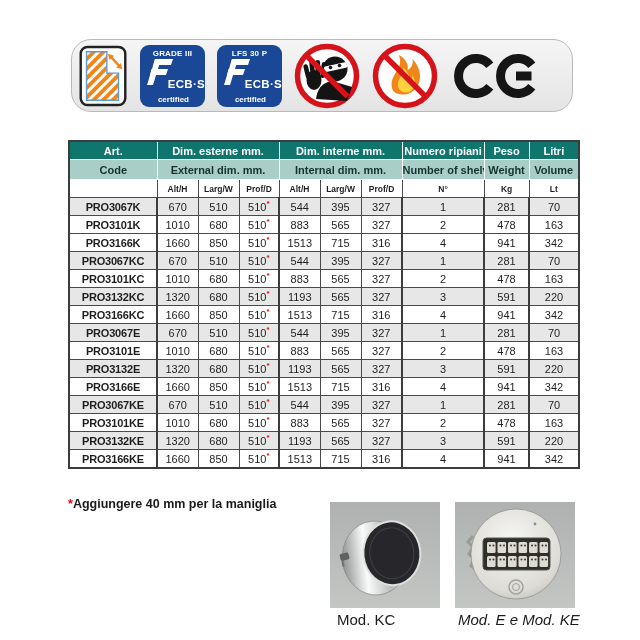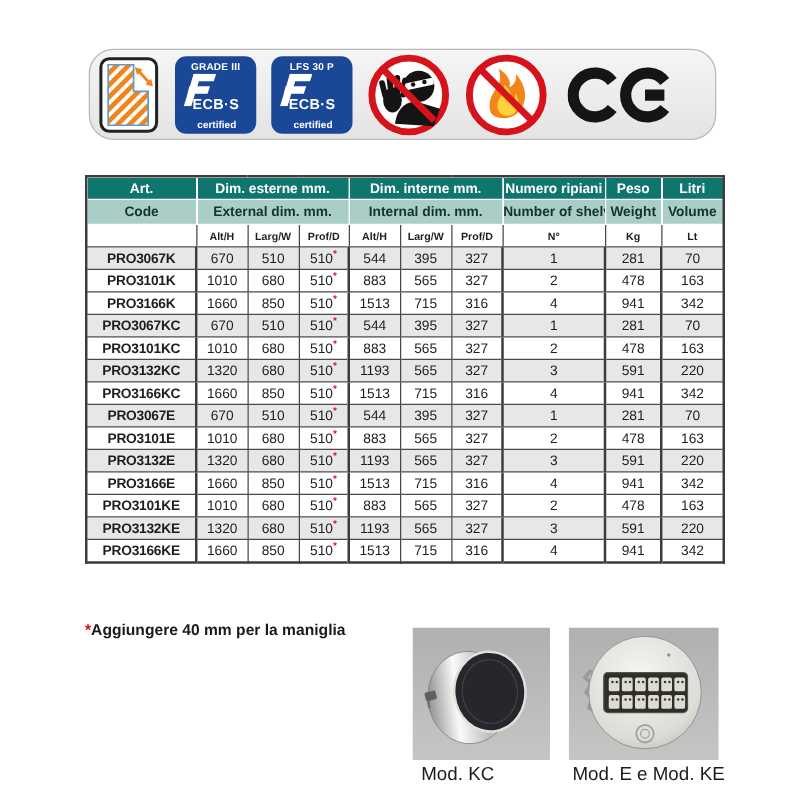--- a/index.html
+++ b/index.html
@@ -8,21 +8,21 @@
 
   
   .banner{position:absolute;left:71px;top:39px;width:502px;height:73px;border:1px solid #b9b9b9;
     border-radius:20px;background:linear-gradient(#f5f5f5,#e4e4e4);display:flex;align-items:center;
     padding:0 0 0 6px;box-sizing:border-box;gap:12px;}
   .wall-icon{width:50px;height:62px;flex:0 0 auto;}
   .badge{width:65px;height:62px;border-radius:9px;background:#1a4796;position:relative;flex:0 0 auto;
     color:#fff;overflow:hidden;}
   .badge-grade{position:absolute;top:4px;left:0;right:0;text-align:center;font-size:8px;font-weight:700;letter-spacing:.2px;}
   .badge-f{position:absolute;left:7px;top:14px;}
-  .badge-org{position:absolute;top:33px;left:14px;right:0;text-align:left;font-size:11.5px;font-weight:700;letter-spacing:.3px;}
+  .badge-org{position:absolute;top:33px;left:14px;right:0;text-align:right;font-size:11.5px;font-weight:700;letter-spacing:.3px;}
   .badge-cert{position:absolute;bottom:3px;left:12px;right:16px;text-align:right;font-size:8px;font-weight:700;}
   .sign{width:66px;height:66px;flex:0 0 auto;}
   .ce{height:46px;margin-left:4px;flex:0 0 auto;}
 
   
   .tbl{position:absolute;left:68px;top:140px;border-collapse:collapse;table-layout:fixed;width:511px;
     border:2px solid #3c3c3c;}
   .tbl th,.tbl td{padding:0;text-align:center;vertical-align:middle;overflow:hidden;white-space:nowrap;}
   .tbl th.h1{background:#0f766e;color:#fff;font-size:11px;font-weight:700;height:17px;border:1px solid #fff;}
   .tbl th.h2{background:#a9cec8;color:#17322e;font-size:11px;font-weight:600;height:19px;border:1px solid #fff;}
@@ -36,21 +36,21 @@
   
   .footnote{position:absolute;left:68px;top:497px;font-size:12.5px;font-weight:700;color:#1a1a1a;}
   .footnote .fstar{color:#e30613;}
 
   
   .photo{position:absolute;top:502px;}
   .photo-kc{left:330px;width:110px;height:106px;}
   .photo-ke{left:455px;width:120px;height:106px;}
   .photo-label{position:absolute;top:611px;font-size:15px;color:#1c1c1c;}
   .label-kc{left:337px;}
-  .label-ke{left:458px;}
+  .label-ke{left:458px;font-style:italic;}
 </style>
 </head>
 <body>
 
 <div class="banner">
 
   <svg class="wall-icon" viewBox="0 0 50 64">
     <defs>
       <pattern id="hatch" width="7" height="7" patternTransform="rotate(45)" patternUnits="userSpaceOnUse">
         <rect width="7" height="7" fill="#fff"></rect>
@@ -288,20 +288,32 @@
         <td class="gb code">PRO3166E</td>
         <td>1660</td>
         <td>850</td>
         <td class="gb">510<sup class="star">*</sup></td>
         <td>1513</td>
         <td>715</td>
         <td class="gb">316</td>
         <td class="gb">4</td>
         <td class="gb">941</td>
         <td>342</td>
+      </tr>
+      <tr class="alt">
+        <td class="gb code">PRO3067KE</td>
+        <td>670</td>
+        <td>510</td>
+        <td class="gb">510<sup class="star">*</sup></td>
+        <td>544</td>
+        <td>395</td>
+        <td class="gb">327</td>
+        <td class="gb">1</td>
+        <td class="gb">281</td>
+        <td>70</td>
       </tr>
       <tr>
         <td class="gb code">PRO3101KE</td>
         <td>1010</td>
         <td>680</td>
         <td class="gb">510<sup class="star">*</sup></td>
         <td>883</td>
         <td>565</td>
         <td class="gb">327</td>
         <td class="gb">2</td>

